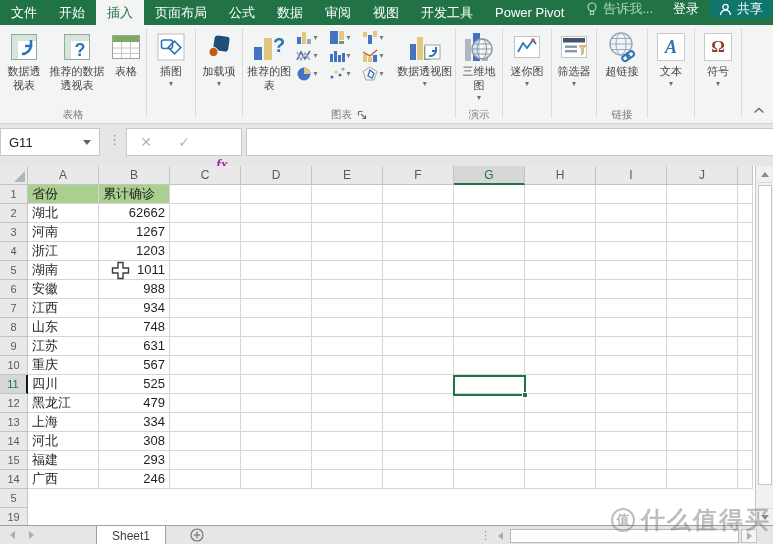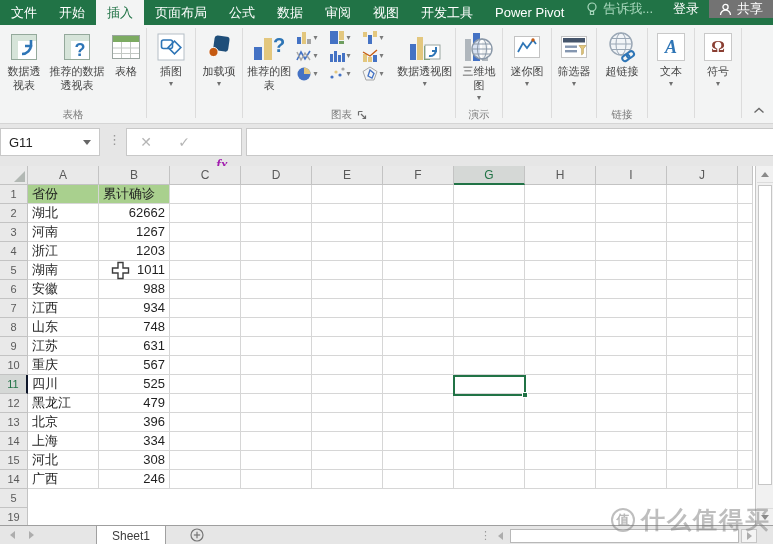--- a/index.html
+++ b/index.html
@@ -7,21 +7,21 @@
   body{position:relative;overflow:hidden;background:#fff;}
 
   
   .tabbar{position:absolute;left:0;top:0;width:773px;height:25px;background:#217346;display:flex;align-items:stretch;color:#fff;font-size:13px;}
   .tablist{display:flex;align-items:stretch;}
   .rtab{padding:12px 11px;display:flex;align-items:center;white-space:nowrap;cursor:pointer;text-align:right;}
   .rtab.active{background:#f3f4f4;color:#217346;}
   .tabbar-right{margin-left:auto;display:flex;align-items:flex-start;}
   .tellme{display:flex;align-items:center;gap:5px;padding:0 10px;color:#a9d8bd;white-space:nowrap;}
   .signin,.share{display:flex;align-items:center;gap:5px;padding:0 10px;white-space:nowrap;}
-  .share{background:#737373;}
+  .share{background:#0f766e;border-radius:8px;}
 
   
   .ribbon{position:absolute;left:0;top:25px;width:773px;height:99px;background:#f3f4f4;border-bottom:1px solid #d5d5d5;display:flex;align-items:stretch;overflow:hidden;}
   .rgroup{display:flex;flex-direction:column;padding-top:2px;}
   .rgroup-content{flex:1;display:flex;align-items:flex-start;justify-content:center;}
   .rgroup-label{height:16px;font-size:10.5px;color:#7a7a7a;display:flex;align-items:center;justify-content:center;gap:5px;}
   .gsep{width:1px;background:#dcdcdc;margin:3px 0 5px;}
   .bigbtn{display:flex;flex-direction:column;align-items:center;font-size:11px;color:#444;line-height:1.25;text-align:center;padding:2px 2px 0;cursor:pointer;}
   .bigbtn .bicon{height:36px;display:flex;align-items:center;justify-content:center;}
   .blabel{display:block;}
@@ -649,48 +649,48 @@
           <div class="cell"></div>
           <div class="cell"></div>
           <div class="cell"></div>
           <div class="cell"></div>
           <div class="cell"></div>
           <div class="cell"></div>
           <div class="cell"></div>
           <div class="cell pcell"></div>
         </div>
         <div class="grow">
-          <div class="cell">北京</div>
-          <div class="cell num">396</div>
-          <div class="cell"></div>
-          <div class="cell"></div>
-          <div class="cell"></div>
-          <div class="cell"></div>
-          <div class="cell"></div>
-          <div class="cell"></div>
-          <div class="cell"></div>
-          <div class="cell"></div>
-          <div class="cell pcell"></div>
-        </div>
-        <div class="grow">
           <div class="cell">上海</div>
           <div class="cell num">334</div>
           <div class="cell"></div>
           <div class="cell"></div>
           <div class="cell"></div>
           <div class="cell"></div>
           <div class="cell"></div>
           <div class="cell"></div>
           <div class="cell"></div>
           <div class="cell"></div>
           <div class="cell pcell"></div>
         </div>
         <div class="grow">
           <div class="cell">河北</div>
           <div class="cell num">308</div>
+          <div class="cell"></div>
+          <div class="cell"></div>
+          <div class="cell"></div>
+          <div class="cell"></div>
+          <div class="cell"></div>
+          <div class="cell"></div>
+          <div class="cell"></div>
+          <div class="cell"></div>
+          <div class="cell pcell"></div>
+        </div>
+        <div class="grow">
+          <div class="cell">福建</div>
+          <div class="cell num">293</div>
           <div class="cell"></div>
           <div class="cell"></div>
           <div class="cell"></div>
           <div class="cell"></div>
           <div class="cell"></div>
           <div class="cell"></div>
           <div class="cell"></div>
           <div class="cell"></div>
           <div class="cell pcell"></div>
         </div>

